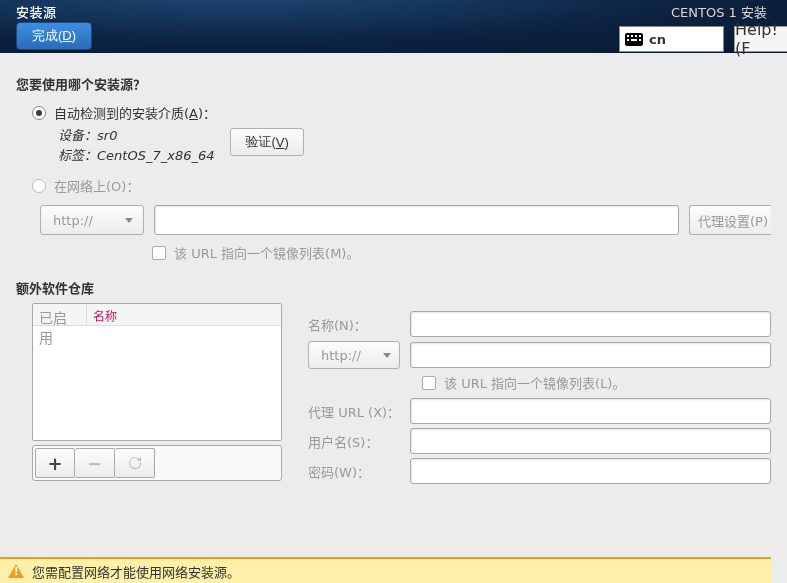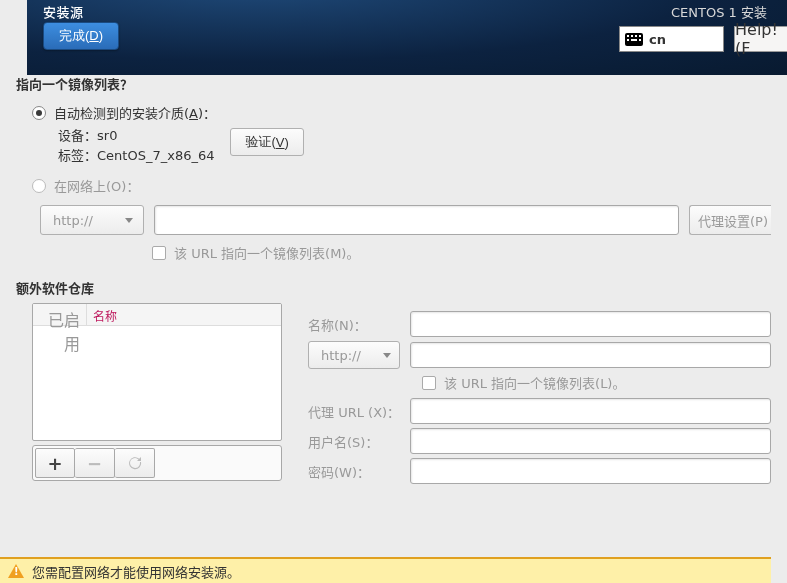--- a/index.html
+++ b/index.html
@@ -1,24 +1,23 @@
 <!DOCTYPE html>
 <html><head>
 <meta charset="utf-8">
 <style>
   * { box-sizing: border-box; }
   html, body { margin: 0; padding: 0; width: 787px; height: 583px; font-family: "DejaVu Sans", "Noto Sans CJK SC", sans-serif; font-size: 13px; color: #333; background: #ececec; overflow: hidden; }
   
   .header {
-    height: 75px;
+    height: 53px;
     background: #0f2d4f;
     background: radial-gradient(ellipse at 30% -20%, #1f4a7a 0%, #0c2240 60%, #081a30 100%);
     color: #fff;
     position: relative;
-    margin-left: 27px;
   }
   .header-title {
     position: absolute;
     left: 16px; top: 2px;
     font-size: 13px;
     font-weight: 500;
     letter-spacing: 0.5px;
   }
   .done-btn {
     position: absolute;
@@ -114,21 +113,21 @@
   }
   .radio.disabled { border-color: #bbb; }
   .radio + span { }
   .muted { color: #999; }
   .device-block {
     margin: 4px 0 0 42px;
     display: flex;
     gap: 16px;
     align-items: flex-start;
   }
-  .device-info { line-height: 20px; }
+  .device-info { line-height: 20px; font-style: italic; }
   .btn {
     height: 28px;
     padding: 0 14px;
     background: linear-gradient(#fcfcfc,#ececec);
     border: 1px solid #b0b0b0;
     border-radius: 3px;
     font-size: 13px;
     color: #333;
     cursor: pointer;
     display: inline-flex; align-items: center; justify-content: center;
@@ -205,21 +204,21 @@
     border-radius: 2px;
     background: #fff;
     overflow: hidden;
   }
   .repo-header {
     display: flex;
     height: 22px;
     border-bottom: 1px solid #ddd;
     background: #f5f5f5;
   }
-  .repo-header .col1 { width: 54px; border-right: 1px solid #ddd; padding: 3px 6px; color: #999; font-size: 16px; text-align: right; }
+  .repo-header .col1 { width: 54px; border-right: 1px solid #ddd; padding: 3px 6px; color: #999; font-size: 14px; }
   .repo-header .col2 { flex: 1; padding: 3px 6px; color: #be185d; font-size: 12px; }
   .repo-tools {
     margin-top: 4px;
     height: 36px;
     border: 1px solid #a8a8a8;
     border-radius: 3px;
     background: #fafafa;
     display: flex;
     padding: 2px;
   }
@@ -282,21 +281,21 @@
   <div class="lang-box">
     <span class="kbd-icon"></span>
     <span class="lang-code">cn</span>
   </div>
   <div class="help-btn">
     <span>Help! (F</span>
   </div>
 </div>
 
 <div class="main">
-  <div class="section-q">指向一个镜像列表？</div>
+  <div class="section-q">您要使用哪个安装源？</div>
 
   <div class="radio-row">
     <span class="radio selected"></span>
     <span>
       <span>自动检测到的安装介质(</span><u>A</u><span>)：</span>
     </span>
   </div>
 
   <div class="device-block">
     <div class="device-info">

